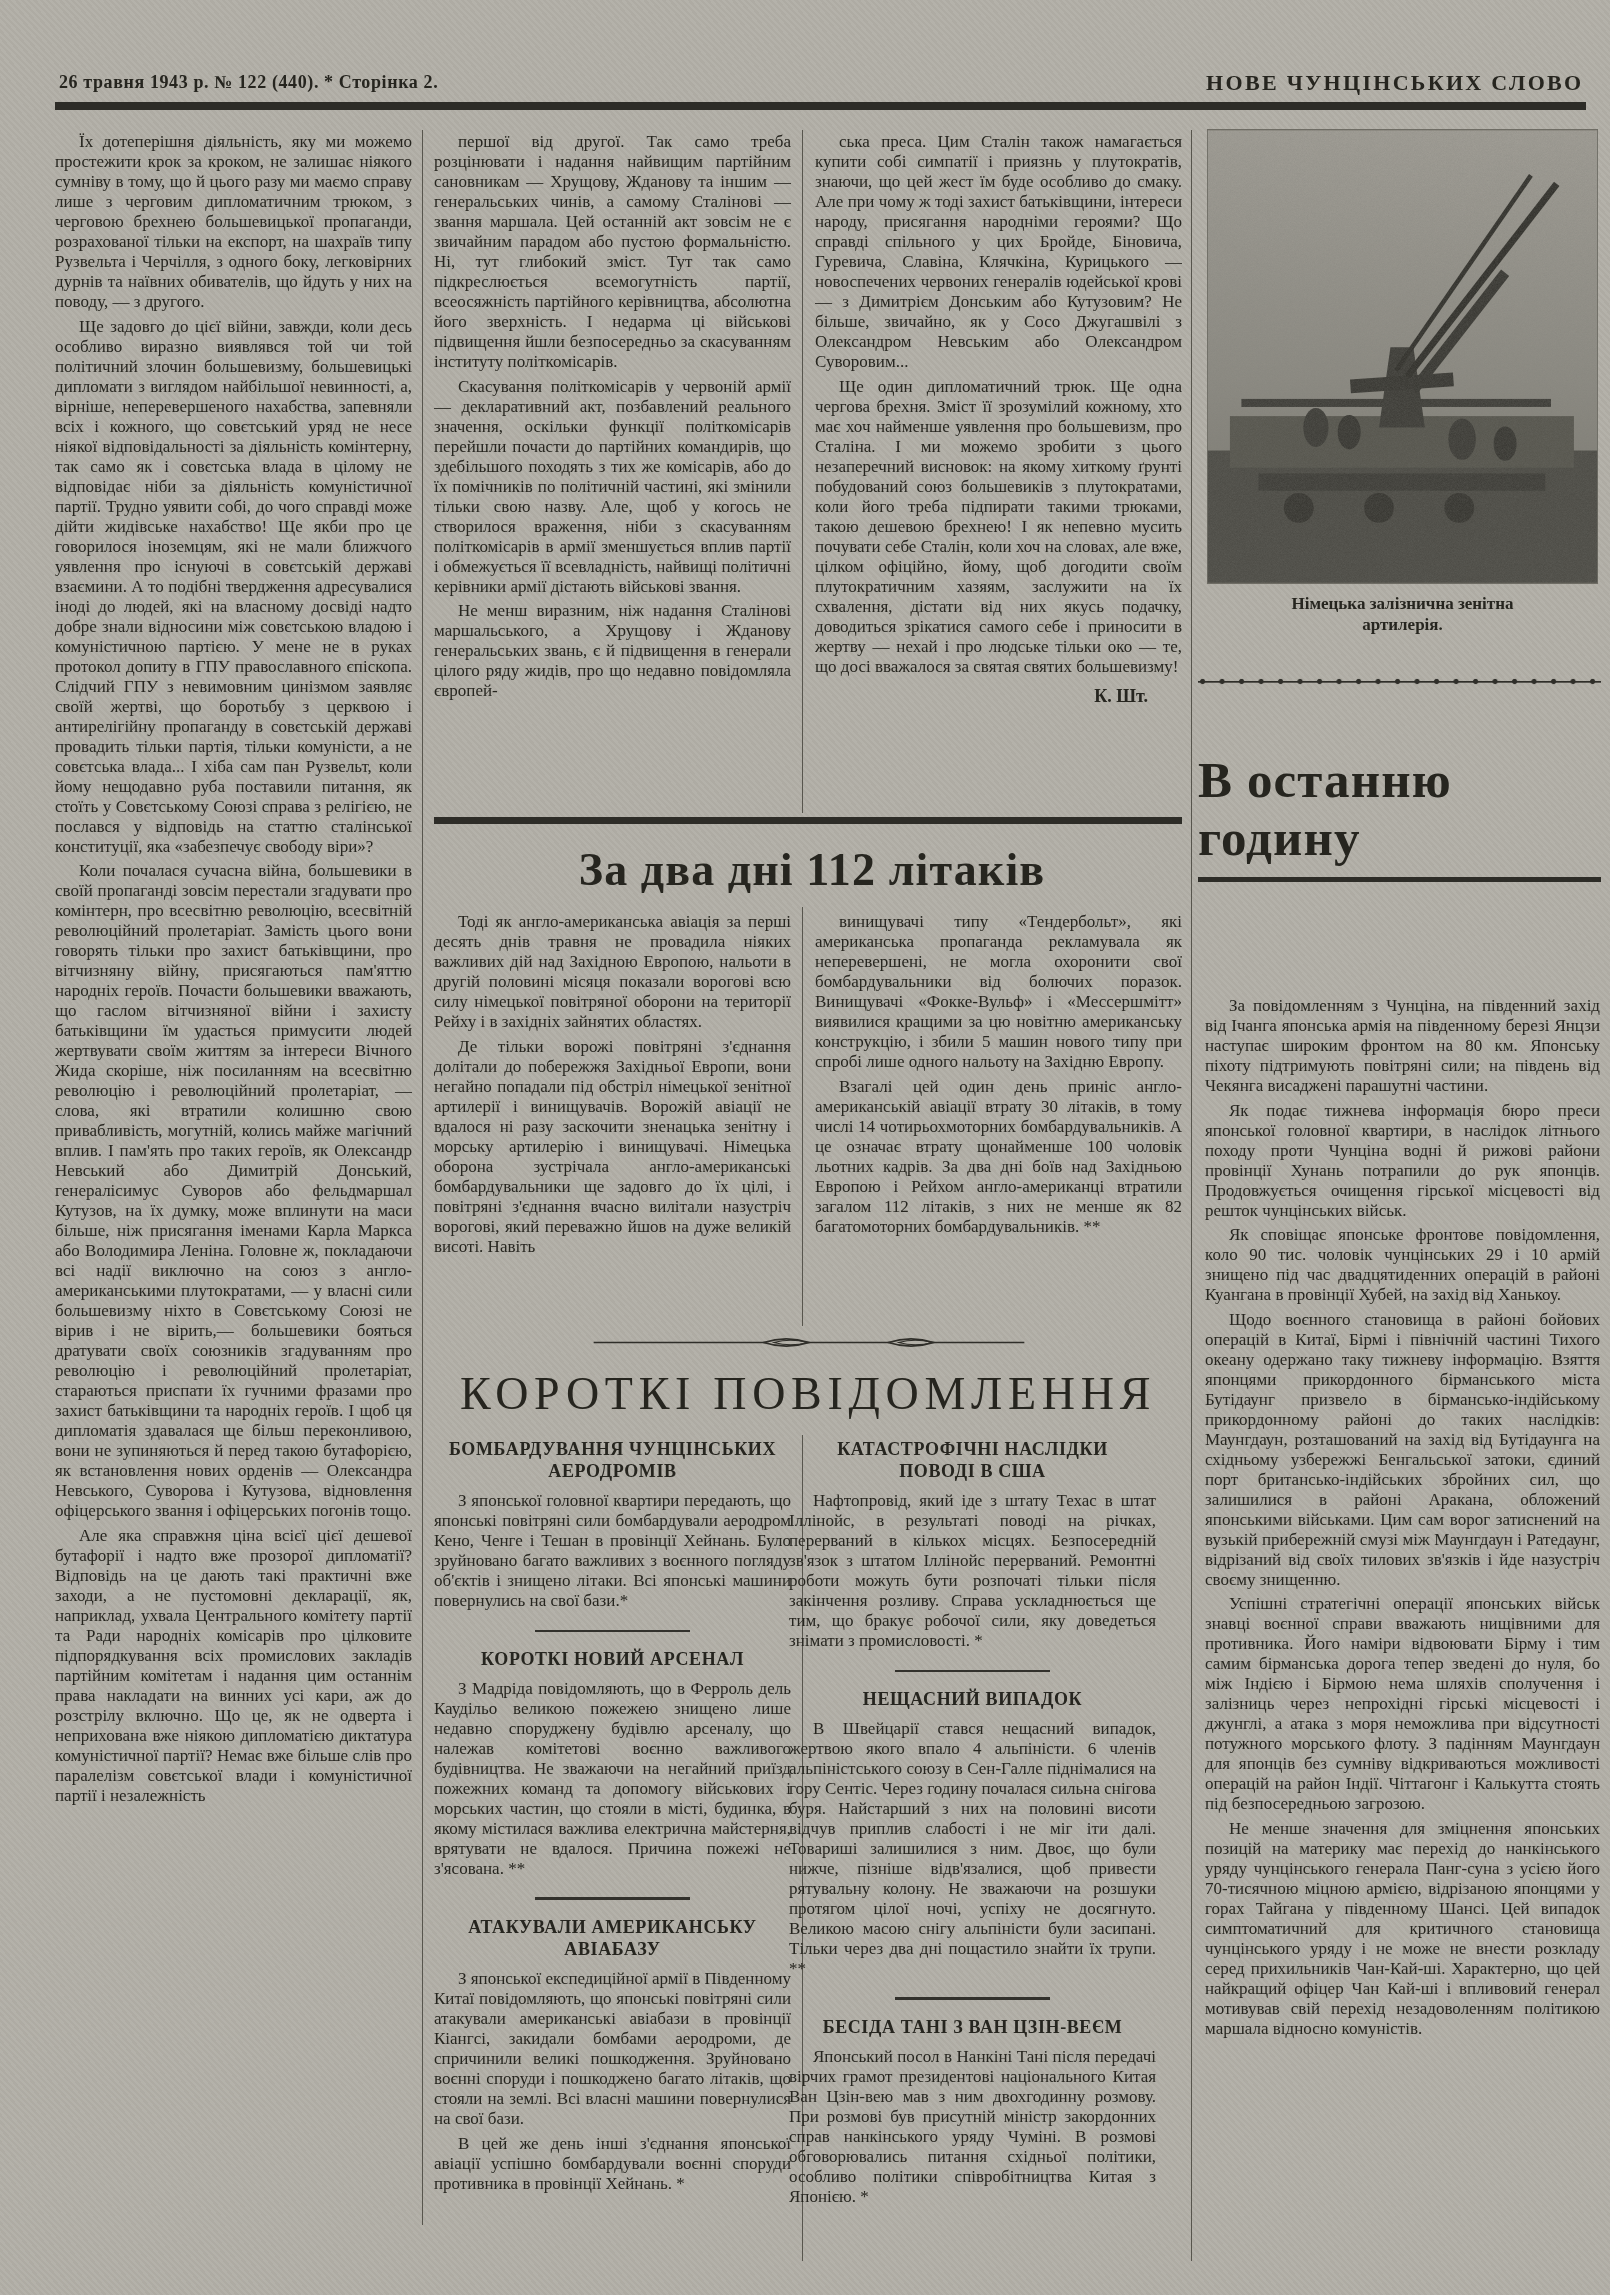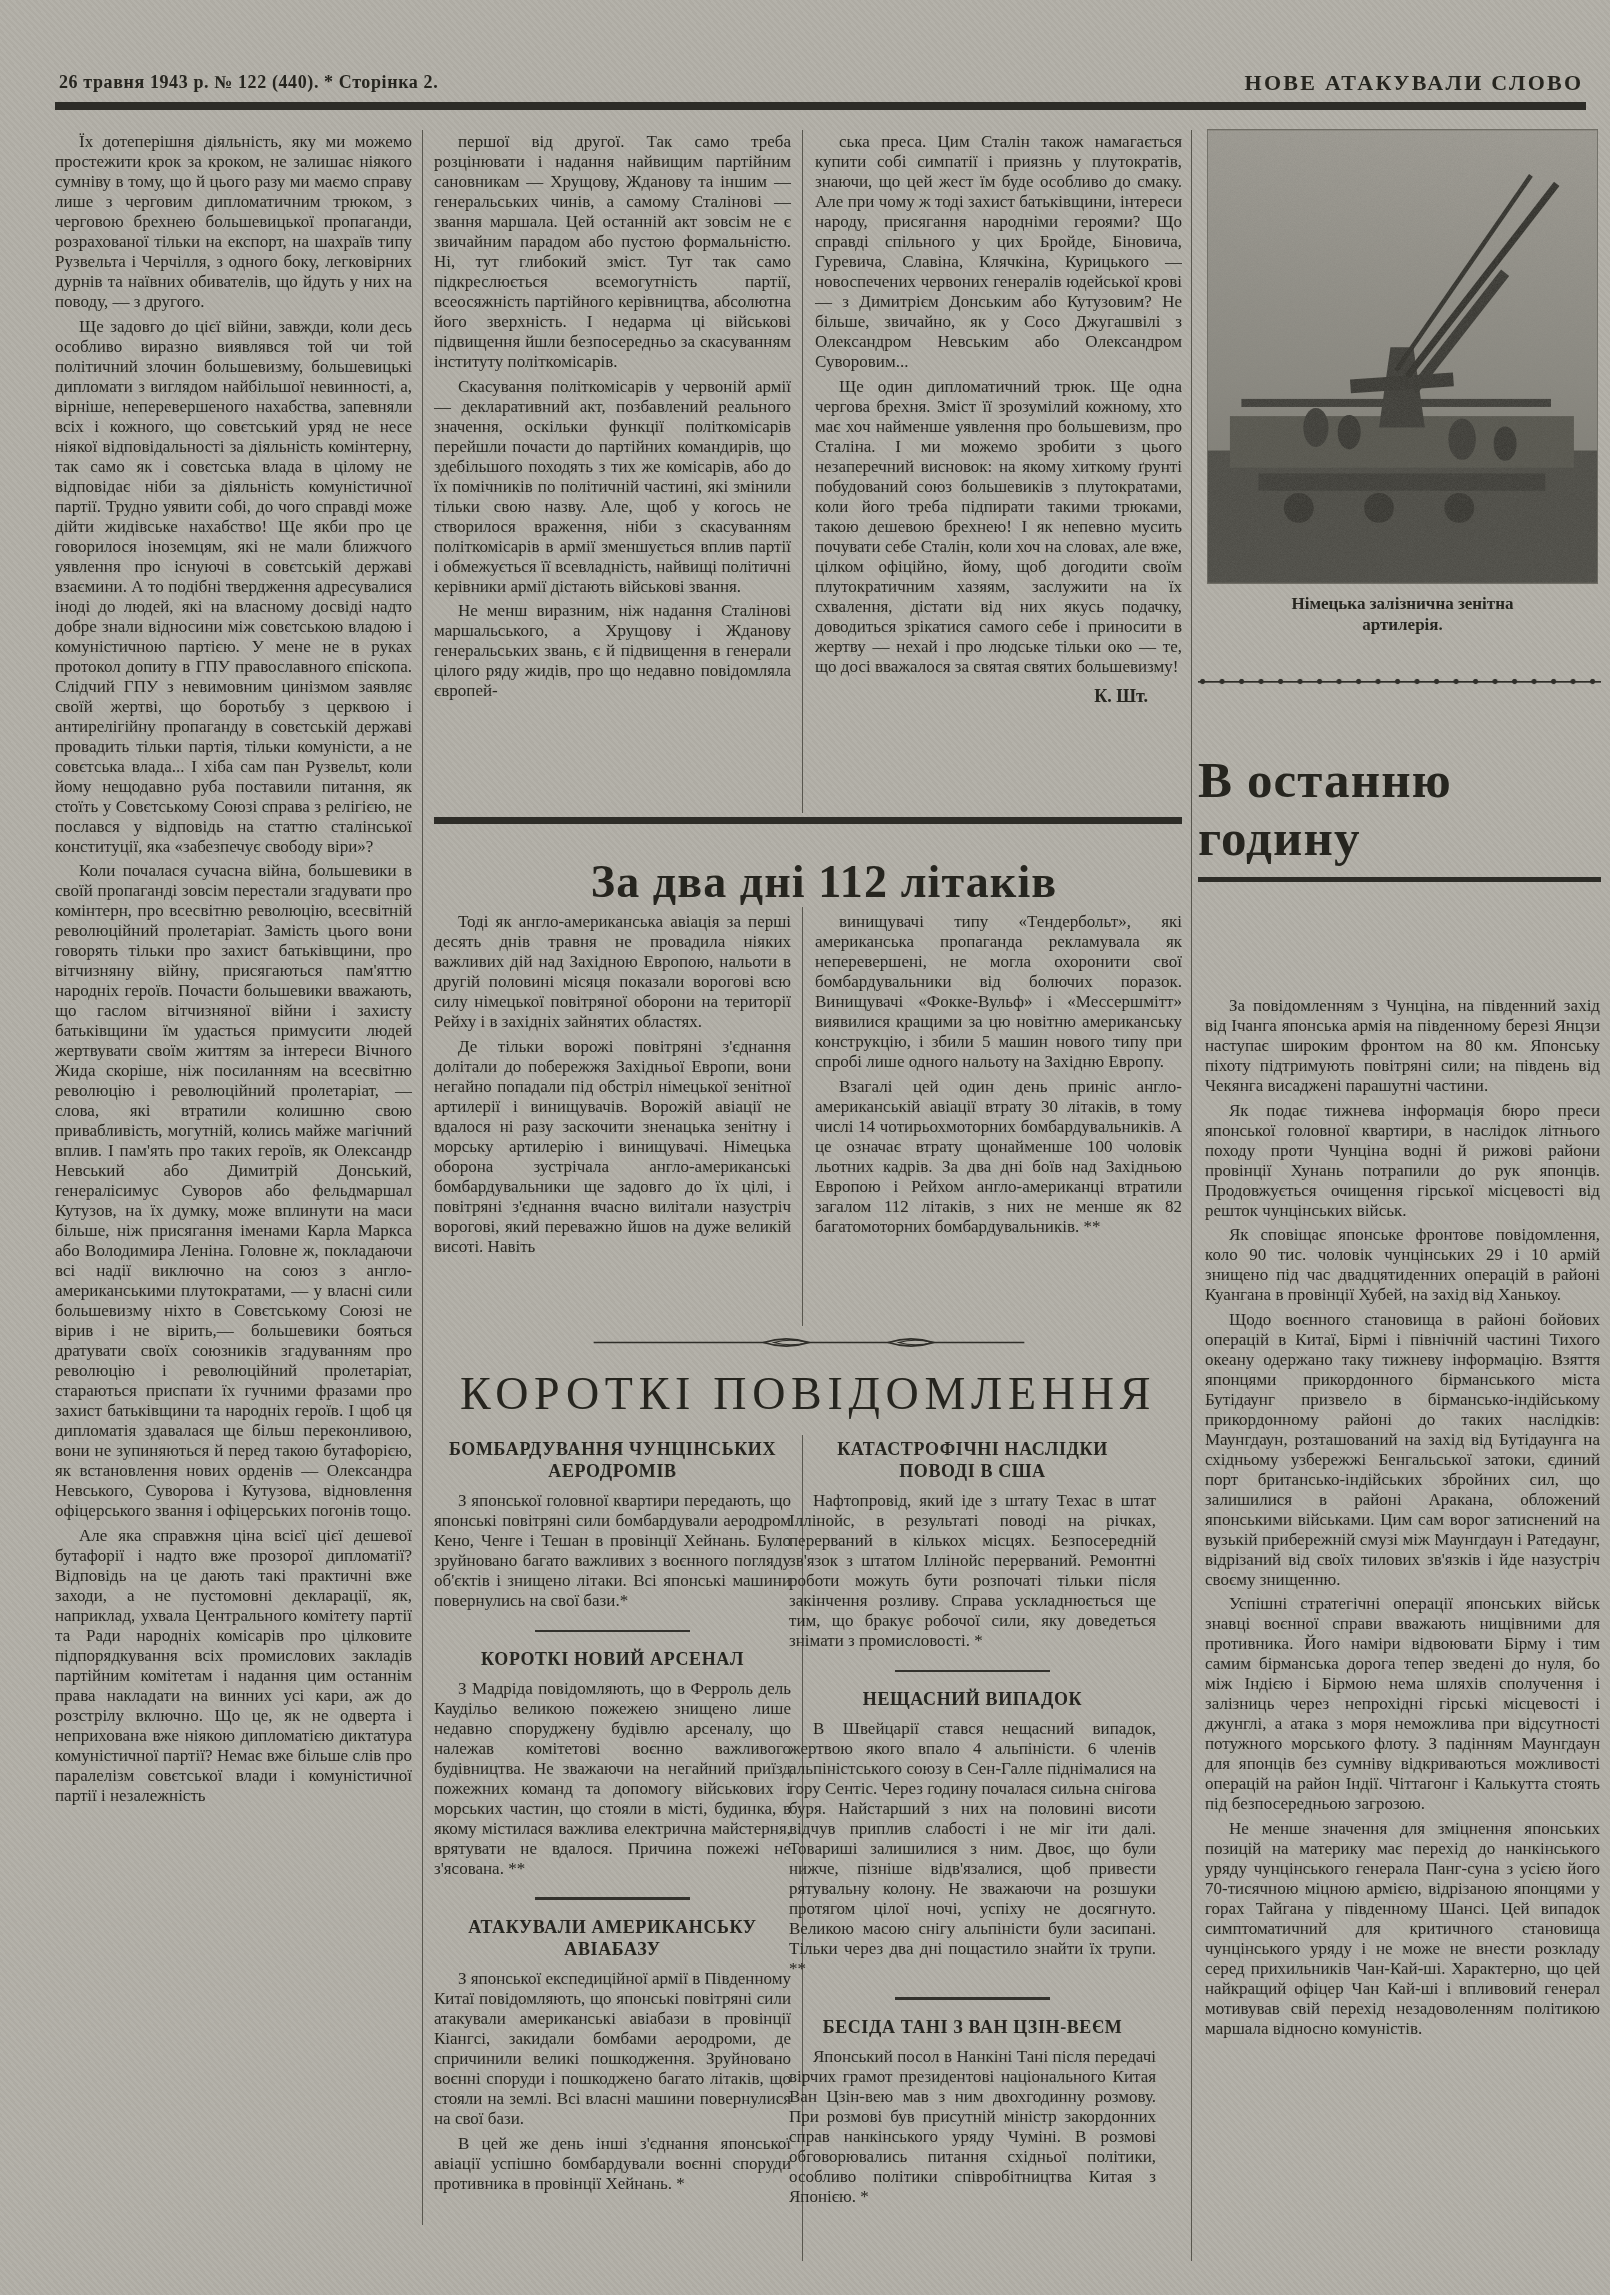--- a/index.html
+++ b/index.html
@@ -32,21 +32,21 @@
   .jap-head{position:absolute;left:1198px;top:856px;width:403px;text-align:center;
             font-size:33px;font-weight:bold;line-height:38px;letter-spacing:1.1px;}
   .sig{font-size:18px;font-weight:bold;text-align:right;padding-right:34px;margin-top:9.2px;}
 </style>
 </head>
 <body>
 
 <div class="page">
 
   <div class="dateline">26 травня 1943 р.  № 122 (440).  *  Сторінка 2.</div>
-  <div class="masthead">НОВЕ АТАКУВАЛИ СЛОВО</div>
+  <div class="masthead">НОВЕ ЧУНЦІНСЬКИХ СЛОВО</div>
   <div class="toprule"></div>
 
   <div class="vrule" style="left:422px;top:130px;height:2095px;"></div>
   <div class="vrule" style="left:802px;top:130px;height:683px;"></div>
   <div class="vrule" style="left:802px;top:907px;height:419px;"></div>
   <div class="vrule" style="left:802px;top:1435px;height:826px;"></div>
   <div class="vrule" style="left:1191px;top:130px;height:2131px;"></div>
 
   <div class="col" style="left:55px;top:132px;width:357px;height:2100px;overflow:hidden;">
     <p class="b">Їх дотеперішня діяльність, яку ми можемо простежити крок за кроком, не залишає ніякого сумніву в тому, що й цього разу ми маємо справу лише з черговим дипломатичним трюком, з черговою брехнею большевицької пропаганди, розрахованої тільки на експорт, на шахраїв типу Рузвельта і Черчілля, з одного боку, легковірних дурнів та наївних обивателів, що йдуть у них на поводу, — з другого.</p>
@@ -62,21 +62,21 @@
   </div>
 
   <div class="col" style="left:815px;top:132px;width:367px;height:683px;overflow:hidden;">
     <p class="b">ська преса. Цим Сталін також намагається купити собі симпатії і приязнь у плутократів, знаючи, що цей жест їм буде особливо до смаку. Але при чому ж тоді захист батьківщини, інтереси народу, присягання народніми героями? Що справді спільного у цих Бройде, Біновича, Гуревича, Славіна, Клячкіна, Курицького — новоспечених червоних генералів юдейської крові — з Димитрієм Донським або Кутузовим? Не більше, звичайно, як у Сосо Джугашвілі з Олександром Невським або Олександром Суворовим...</p>
     <p class="b">Ще один дипломатичний трюк. Ще одна чергова брехня. Зміст її зрозумілий кожному, хто має хоч найменше уявлення про большевизм, про Сталіна. І ми можемо зробити з цього незаперечний висновок: на якому хиткому ґрунті побудований союз большевиків з плутократами, коли його треба підпирати такими трюками, такою дешевою брехнею! І як непевно мусить почувати себе Сталін, коли хоч на словах, але вже, цілком офіційно, йому, щоб догодити своїм плутократичним хазяям, заслужити на їх схвалення, дістати від них якусь подачку, доводиться зрікатися самого себе і приносити в жертву — нехай і про людське тільки око — те, що досі вважалося за святая святих большевизму!</p>
     <div class="sig">К. Шт.</div>
   </div>
 
   <div class="midrule"></div>
 
-  <h1 class="planes-head" style="margin:16px;">За два дні 112 літаків</h1>
+  <h1 class="planes-head" style="margin:4px;">За два дні 112 літаків</h1>
 
   <div class="col" style="left:434px;top:912px;width:357px;height:413px;overflow:hidden;">
     <p class="b">Тоді як англо-американська авіація за перші десять днів травня не провадила ніяких важливих дій над Західною Европою, нальоти в другій половині місяця показали ворогові всю силу німецької повітряної оборони на території Рейху і в західніх зайнятих областях.</p>
     <p class="b">Де тільки ворожі повітряні з'єднання долітали до побережжя Західньої Европи, вони негайно попадали під обстріл німецької зенітної артилерії і винищувачів. Ворожій авіації не вдалося ні разу заскочити зненацька зенітну і морську артилерію і винищувачі. Німецька оборона зустрічала англо-американські бомбардувальники ще задовго до їх цілі, і повітряні з'єднання вчасно вилітали назустріч ворогові, який переважно йшов на дуже великій висоті. Навіть</p>
   </div>
   <div class="col" style="left:815px;top:912px;width:367px;height:413px;overflow:hidden;">
     <p class="b">винищувачі типу «Тендербольт», які американська пропаганда рекламувала як неперевершені, не могла охоронити свої бомбардувальники від болючих поразок. Винищувачі «Фокке-Вульф» і «Мессершмітт» виявилися кращими за цю новітню американську конструкцію, і збили 5 машин нового типу при спробі лише одного нальоту на Західню Европу.</p>
     <p class="b">Взагалі цей один день приніс англо-американській авіації втрату 30 літаків, в тому числі 14 чотирьохмоторних бомбардувальників. А це означає втрату щонайменше 100 чоловік льотних кадрів. За два дні боїв над Західньою Европою і Рейхом англо-американці втратили загалом 112 літаків, з них не менше як 82 багатомоторних бомбардувальників. **</p>
   </div>
 

